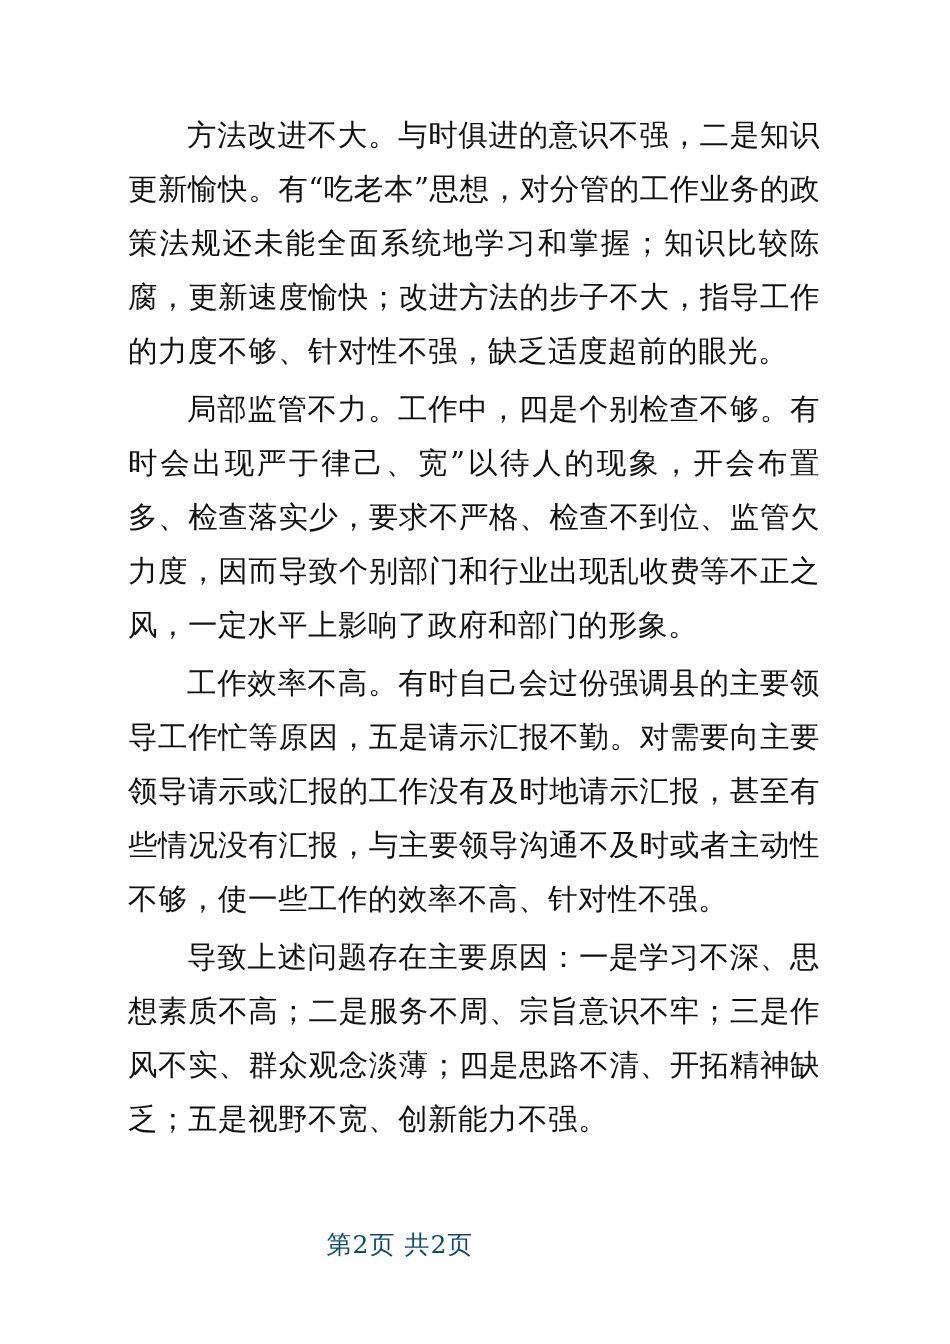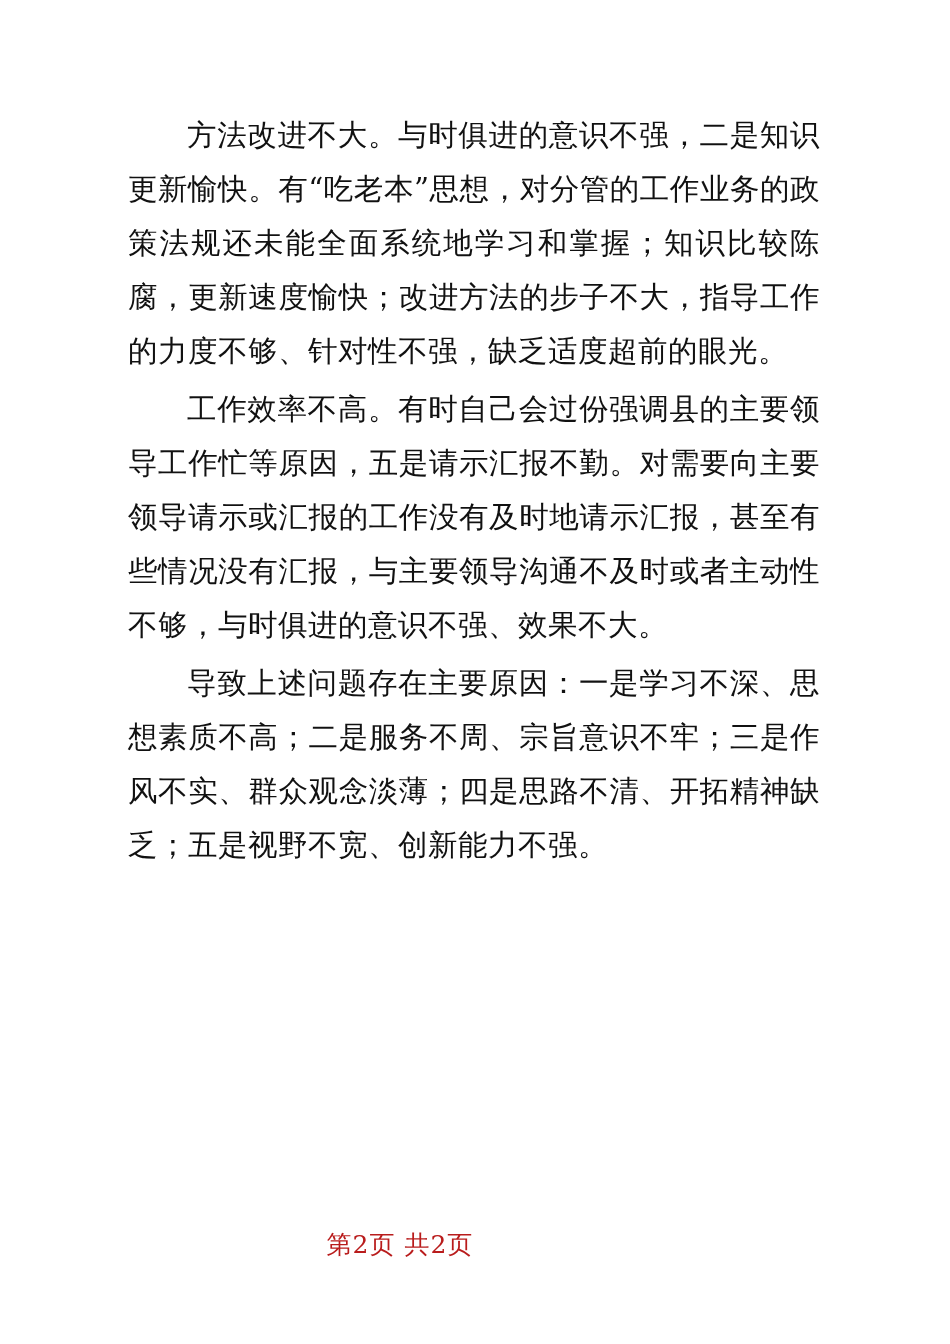--- a/index.html
+++ b/index.html
@@ -40,28 +40,29 @@
     color: #111111;
     font-family: "DejaVu Serif", serif;
   }
   .footer {
     position: absolute;
     left: 0;
     top: 1228px;
     width: 800px;
     text-align: center;
     font-size: 25px;
-    color: #b91c1c;
+    color: #0c4a6e;
     font-family: "DejaVu Serif", serif;
     letter-spacing: 1px;
   }
 </style>
 </head>
 <body>
 
 <div class="page">
   <div class="content">
     <p class="para">方法改进不大。与时俱进的意识不强，二是知识更新愉快。有“吃老本”思想，对分管的工作业务的政策法规还未能全面系统地学习和掌握；知识比较陈腐，更新速度愉快；改进方法的步子不大，指导工作的力度不够、针对性不强，缺乏适度超前的眼光。</p>
-    <p class="para">工作效率不高。有时自己会过份强调县的主要领导工作忙等原因，五是请示汇报不勤。对需要向主要领导请示或汇报的工作没有及时地请示汇报，甚至有些情况没有汇报，与主要领导沟通不及时或者主动性不够，与时俱进的意识不强、效果不大。</p>
+    <p class="para">局部监管不力。工作中，四是个别检查不够。有时会出现严于律己、宽”以待人的现象，开会布置多、检查落实少，要求不严格、检查不到位、监管欠力度，因而导致个别部门和行业出现乱收费等不正之风，一定水平上影响了政府和部门的形象。</p>
+    <p class="para">工作效率不高。有时自己会过份强调县的主要领导工作忙等原因，五是请示汇报不勤。对需要向主要领导请示或汇报的工作没有及时地请示汇报，甚至有些情况没有汇报，与主要领导沟通不及时或者主动性不够，使一些工作的效率不高、针对性不强。</p>
     <p class="para">导致上述问题存在主要原因：一是学习不深、思想素质不高；二是服务不周、宗旨意识不牢；三是作风不实、群众观念淡薄；四是思路不清、开拓精神缺乏；五是视野不宽、创新能力不强。</p>
   </div>
   <div class="footer">第2页 共2页</div>
 </div>
 
 </body></html>

